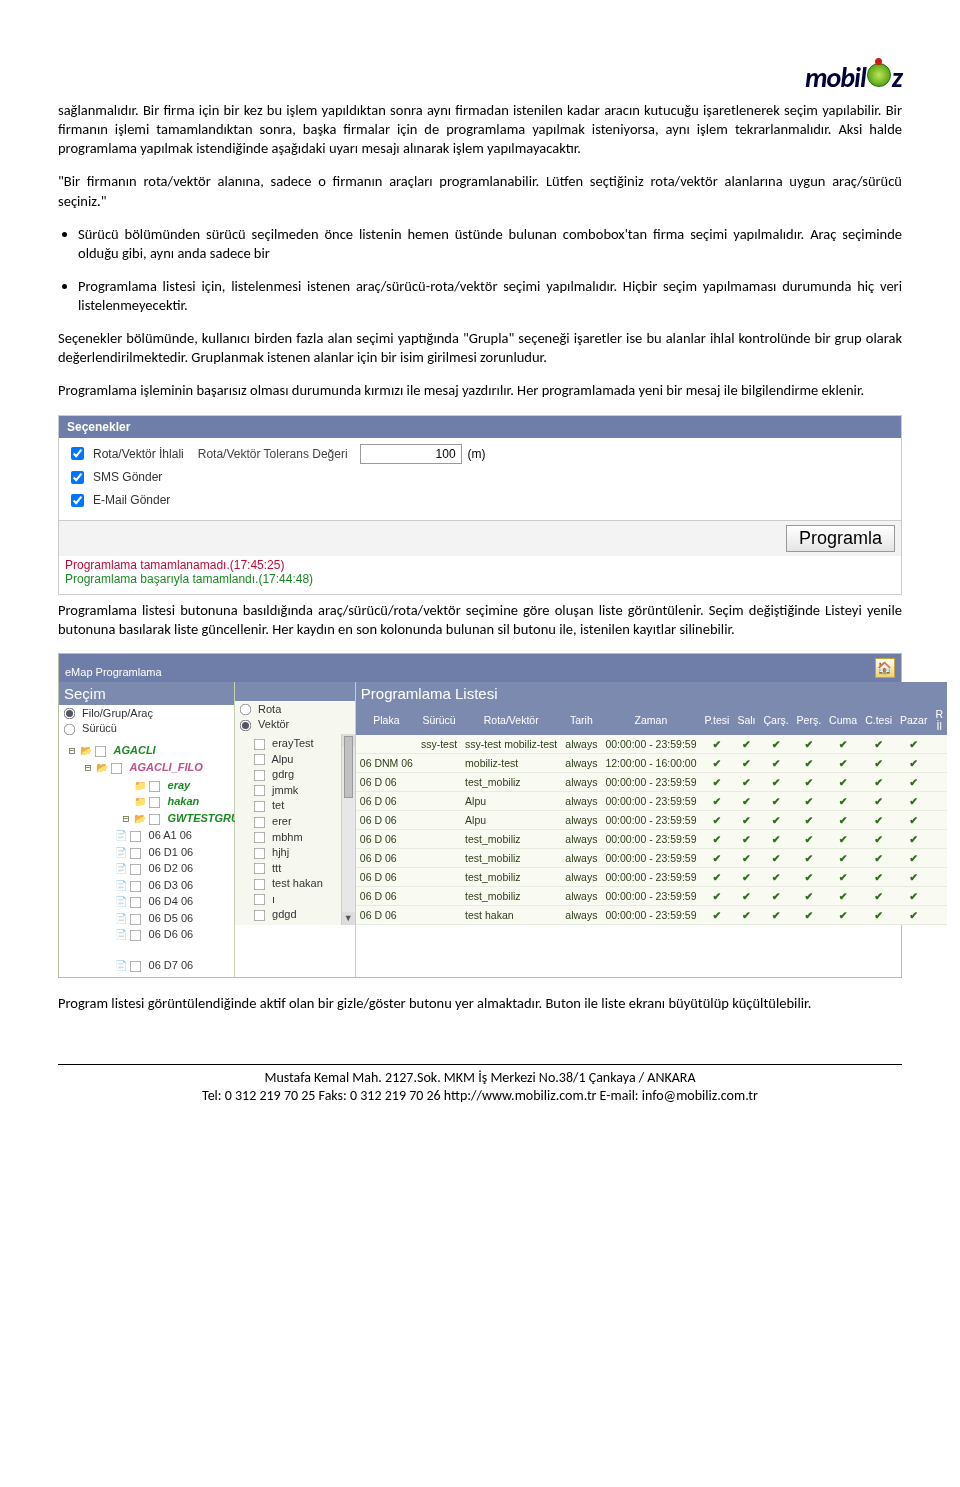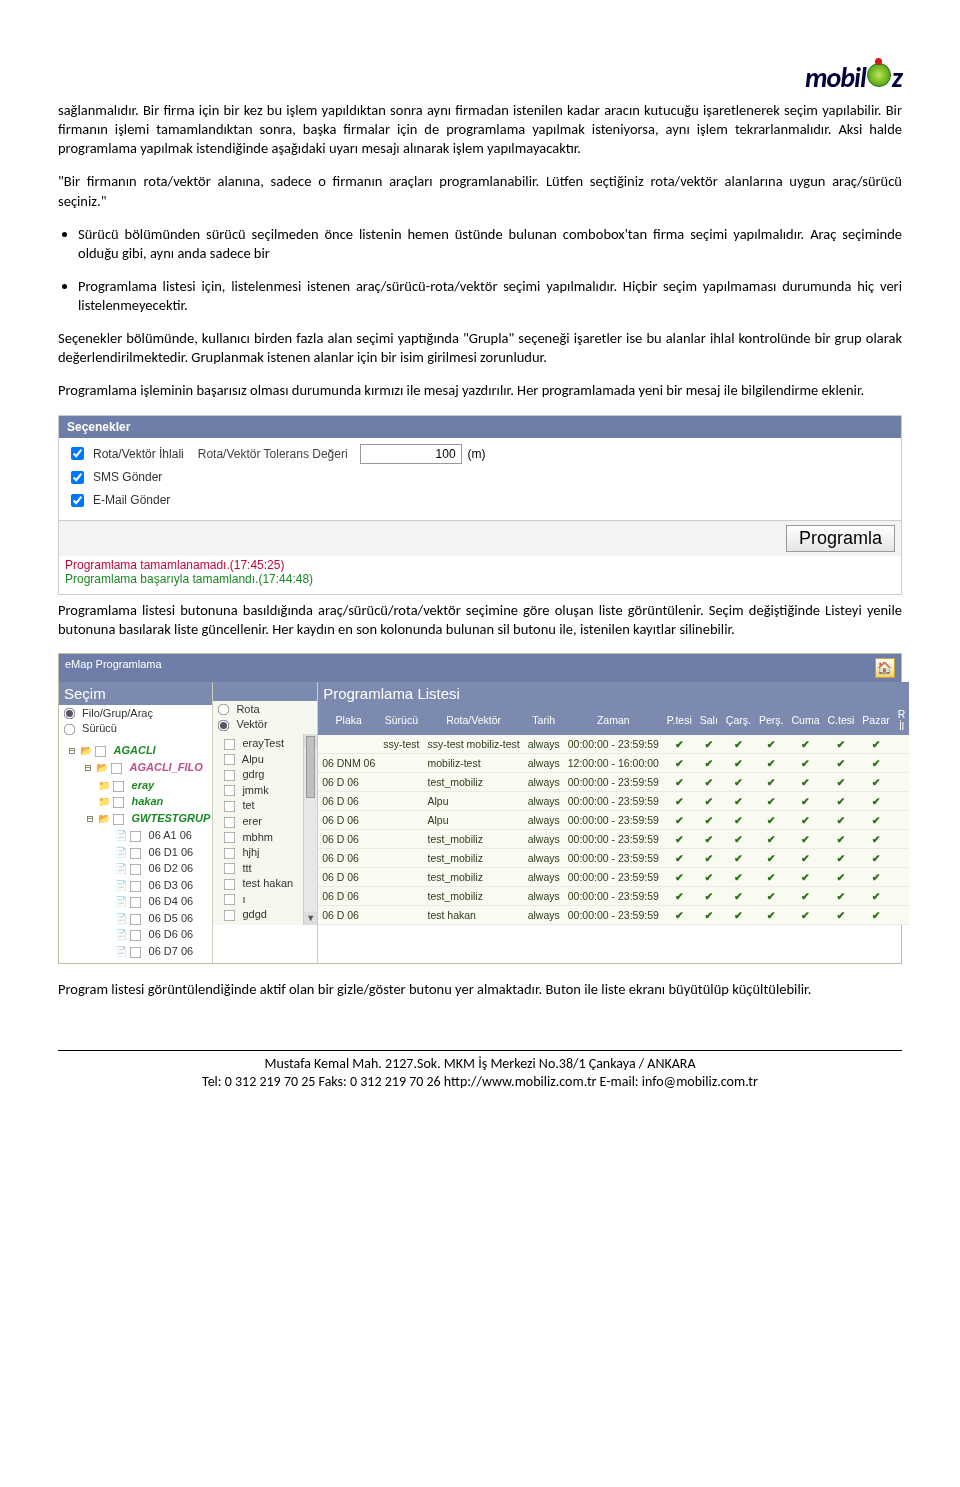--- a/index.html
+++ b/index.html
@@ -78,21 +78,21 @@
   .emap {
     border:1px solid #b6c2a2;
     font-family:Tahoma,Arial,sans-serif;
     font-size:11px;
     color:#333;
     margin-bottom:16px;
   }
   .emap .titlebar {
     background:#6e7ea8;
     color:#fff; padding:4px 6px;
-    display:flex; justify-content:space-between; align-items:flex-start;
+    display:flex; justify-content:space-between; align-items:flex-end;
   }
   .emap .home {
     width:18px; height:18px;
     background:linear-gradient(#fff,#f2cf6e);
     border:1px solid #c9a23a;
     display:flex; align-items:center; justify-content:center;
     font-size:12px; color:#b06a00;
   }
   .emap .cols { display:flex; align-items:stretch; }
   .emap .col { border-right:1px solid #c8d0b8; }
@@ -104,29 +104,29 @@
   .emap .radio-row { display:flex; flex-direction:column; gap:2px; padding:2px 4px; }
   .emap input[type=radio], .emap input[type=checkbox] {
     margin:0 3px 0 0; vertical-align:middle;
     accent-color:#556;
     transform:scale(0.9);
   }
   .emap .tree { padding:4px 2px; font-size:11px; line-height:1.5; }
   .emap .tree .node { white-space:nowrap; }
   .emap .tree .lvl1 { margin-left:6px; }
   .emap .tree .lvl2 { margin-left:22px; }
-  .emap .tree .lvl3 { margin-left:24px; }
+  .emap .tree .lvl3 { margin-left:60px; }
   .emap .tree .folder { color:#c79a2b; margin-right:2px; }
   .emap .tree .fopen::before { content:'📂'; font-size:10px; }
   .emap .tree .fclose::before { content:'📁'; font-size:10px; }
   .emap .tree .doc::before { content:'📄'; font-size:10px; margin-right:2px; color:#8aa; }
   .emap .tree .exp { color:#5b6b3d; margin-right:3px; font-family:monospace; display:inline-block; width:10px; text-align:center; }
   .emap .colA-name { color:#1b8a22; font-weight:bold; font-style:italic; }
   .emap .colA-name2 { color:#c24e89; font-weight:bold; font-style:italic; }
-  .emap .chklist { padding:2px 8px; }
+  .emap .chklist { padding:2px 16px; }
   .emap .chklist div { padding:1px 2px; white-space:nowrap; }
   .emap .col-b .col-body { background:#f6f8ef; }
   .emap .scroll-gutter { width:13px; background:#e7e7e7; border-left:1px solid #ccc; position:relative; }
   .emap .scroll-thumb { position:absolute; top:2px; left:2px; right:2px; height:60px; background:#c0c0c0; border:1px solid #999; }
   .emap .scroll-arrow { position:absolute; left:0; right:0; height:13px; background:#ddd; text-align:center; font-size:9px; line-height:13px; color:#555; }
   .emap .scroll-arrow.up { top:0; }
   .emap .scroll-arrow.d { bottom:0; }
   .emap .col-b-inner { display:flex; }
   .emap .col-b-inner > div:first-child { flex:1; }
 
@@ -217,21 +217,21 @@
             <div class="node lvl3"><span class="exp"></span><span class="folder fclose"></span><input type="checkbox" style=""> <span class="colA-name">eray</span></div>
             <div class="node lvl3"><span class="exp"></span><span class="folder fclose"></span><input type="checkbox" style=""> <span class="colA-name">hakan</span></div>
             <div class="node lvl3"><span class="exp">⊟</span><span class="folder fopen"></span><input type="checkbox" style=""> <span class="colA-name">GWTESTGRUP</span></div>
             <div class="node" style="margin-left: 54px;"><span class="doc"></span><input type="checkbox" style=""> 06 A1 06</div>
             <div class="node" style="margin-left: 54px;"><span class="doc"></span><input type="checkbox" style=""> 06 D1 06</div>
             <div class="node" style="margin-left: 54px;"><span class="doc"></span><input type="checkbox" style=""> 06 D2 06</div>
             <div class="node" style="margin-left: 54px;"><span class="doc"></span><input type="checkbox" style=""> 06 D3 06</div>
             <div class="node" style="margin-left: 54px;"><span class="doc"></span><input type="checkbox" style=""> 06 D4 06</div>
             <div class="node" style="margin-left: 54px;"><span class="doc"></span><input type="checkbox" style=""> 06 D5 06</div>
             <div class="node" style="margin-left: 54px;"><span class="doc"></span><input type="checkbox" style=""> 06 D6 06</div>
-            <div class="node" style="margin-left: 54px;"><span class="doc"></span><input type="checkbox" style=""> 06 D7 06</div>
+            <div class="node" style="margin-left: 54px; margin-top: 14px;"><span class="doc"></span><input type="checkbox" style=""> 06 D7 06</div>
           </div>
       </div>
 
       <div class="col col-b">
         <div class="col-hdr" style="height:13px;"></div>
         <div class="radio-row col-body">
           <label><input type="radio" style=""> <span>Rota</span></label>
           <label><input type="radio" checked="" style=""> <span>Vektör</span></label>
         </div>
         <div class="col-b-inner">

